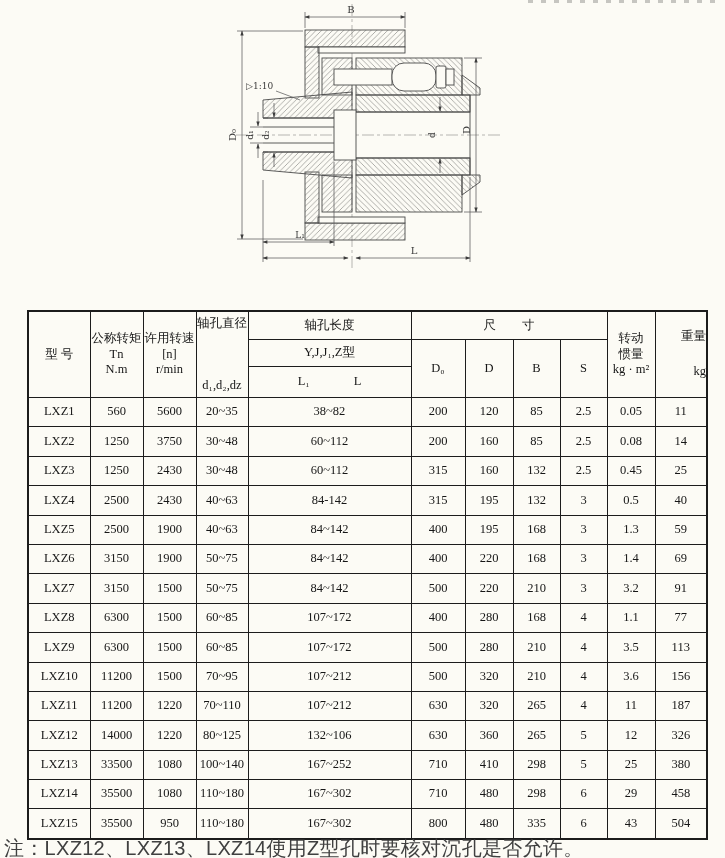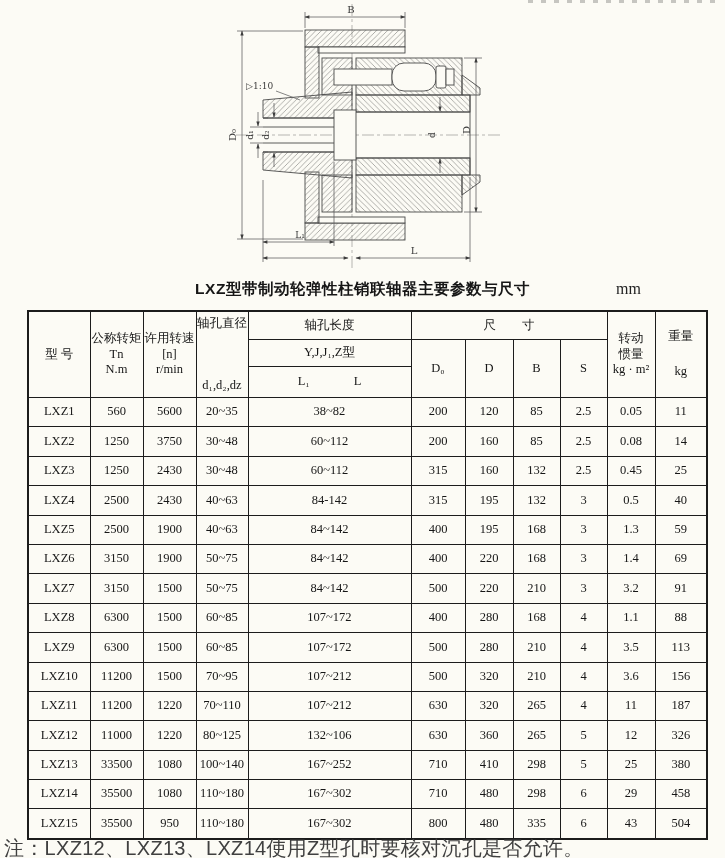--- a/index.html
+++ b/index.html
@@ -180,24 +180,20 @@
     </g>
 
     <g>
       <line class="dim" x1="470" y1="177" x2="470" y2="262"></line>
       <line class="dim" x1="263" y1="258" x2="348" y2="258" marker-start="url(#ar)" marker-end="url(#ar)"></line>
       <line class="dim" x1="356" y1="258" x2="470" y2="258" marker-start="url(#ar)" marker-end="url(#ar)"></line>
       <text class="dimtxt" x="414" y="254" text-anchor="middle">L</text>
     </g>
   </svg>
 
-  <div class="title-row">
-    <div class="sheet-title">LXZ型带制动轮弹性柱销联轴器主要参数与尺寸</div>
-    <div class="unit-label">mm</div>
-  </div>
 
   <table class="params">
     <colgroup>
       <col style="width:62px">
         <col style="width:53px">
         <col style="width:53px">
       <col style="width:52px">
         <col style="width:163px">
         <col style="width:54px">
       <col style="width:48px">
@@ -233,21 +229,21 @@
             <div class="dim-title">尺寸</div>
           </th>
         <th rowspan="3">
           <div class="stack">
             <span>转动</span>
             <span>惯量</span>
             <span>kg · m²</span>
           </div>
         </th>
         <th rowspan="3">
-          <div class="stack spread" style="height:70px;">
+          <div class="stack spread" style="height:70px;text-align:right;">
             <span>重量</span>
             <span>kg</span>
           </div>
         </th>
       </tr>
       <tr class="hr2">
         <th>Y,J,J₁,Z型</th>
         <th rowspan="2">D₀</th>
         <th rowspan="2">D</th>
         <th rowspan="2">B</th>
@@ -358,21 +354,21 @@
           <td>LXZ8</td>
           <td>6300</td>
           <td>1500</td>
           <td>60~85</td>
           <td>107~172</td>
           <td>400</td>
           <td>280</td>
           <td>168</td>
           <td>4</td>
           <td>1.1</td>
-          <td>88</td>
+          <td>77</td>
         </tr>
         <tr>
           <td>LXZ9</td>
           <td>6300</td>
           <td>1500</td>
           <td>60~85</td>
           <td>107~172</td>
           <td>500</td>
           <td>280</td>
           <td>210</td>
@@ -401,21 +397,21 @@
           <td>107~212</td>
           <td>630</td>
           <td>320</td>
           <td>265</td>
           <td>4</td>
           <td>11</td>
           <td>187</td>
         </tr>
         <tr>
           <td>LXZ12</td>
-          <td>11000</td>
+          <td>14000</td>
           <td>1220</td>
           <td>80~125</td>
           <td>132~106</td>
           <td>630</td>
           <td>360</td>
           <td>265</td>
           <td>5</td>
           <td>12</td>
           <td>326</td>
         </tr>

